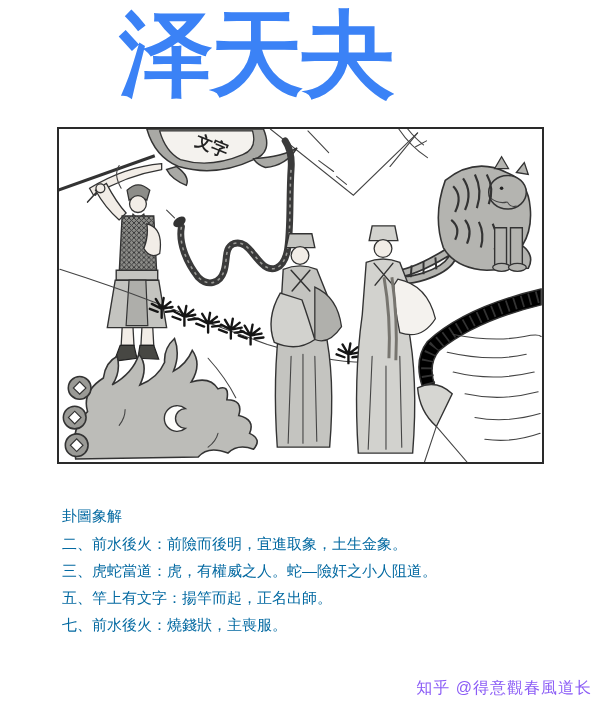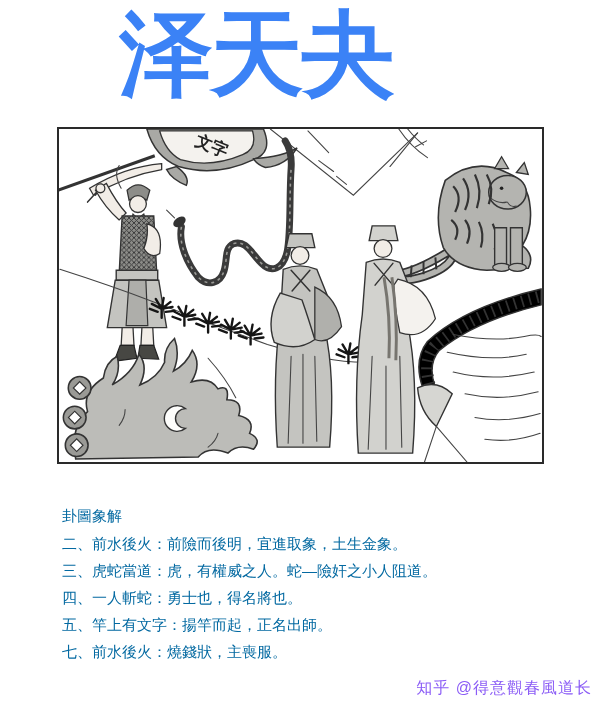--- a/index.html
+++ b/index.html
@@ -182,20 +182,19 @@
           <rect x="12.5" y="315.5" width="9" height="9" transform="rotate(45 17 320)" fill="#fff" stroke="#333" stroke-width="1.2"></rect>
         </g>
       </g>
     </svg>
   </div>
 
   <div class="interp">
     <div class="hdr">卦圖象解</div>
     <div>二、前水後火：前險而後明，宜進取象，土生金象。</div>
     <div>三、虎蛇當道：虎，有權威之人。蛇—險奸之小人阻道。</div>
-    <div>四、一人斬蛇：勇士也，得名將也。</div>
     <div>五、竿上有文字：揚竿而起，正名出師。</div>
     <div>七、前水後火：燒錢狀，主喪服。</div>
   </div>
 
   <div class="watermark">知乎 @得意觀春風道长</div>
 
 </div>
 
 </body></html>

